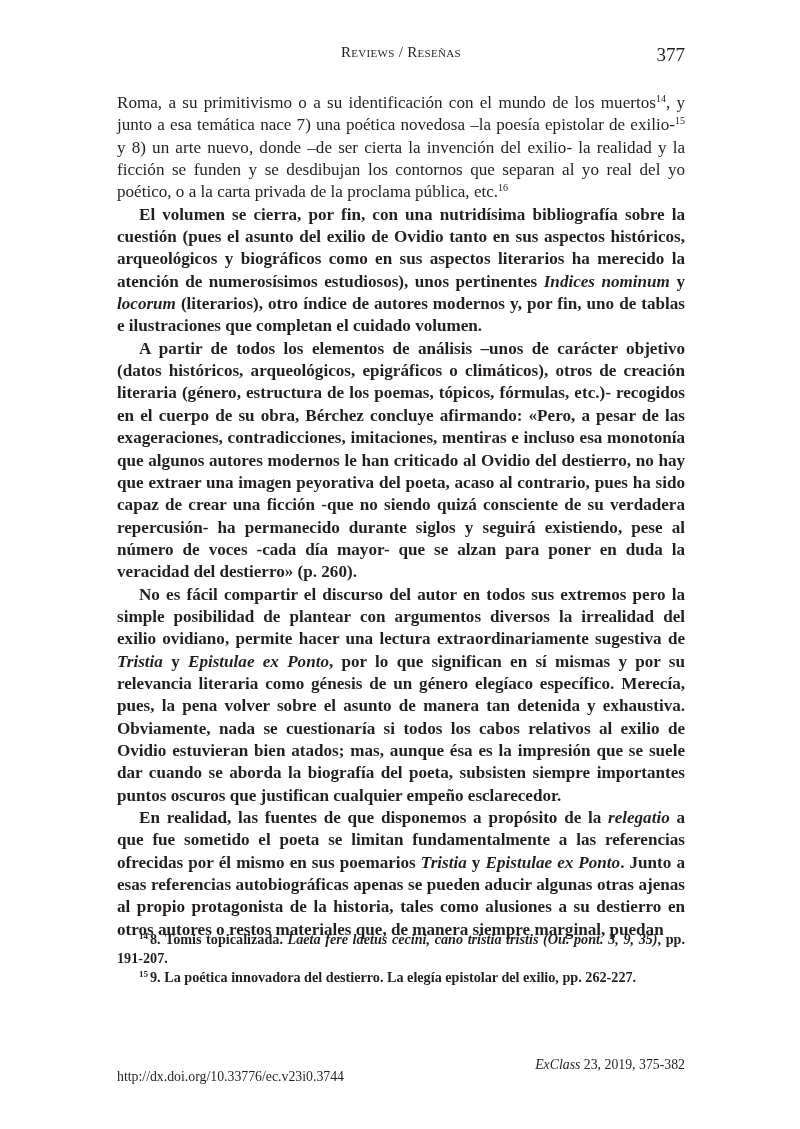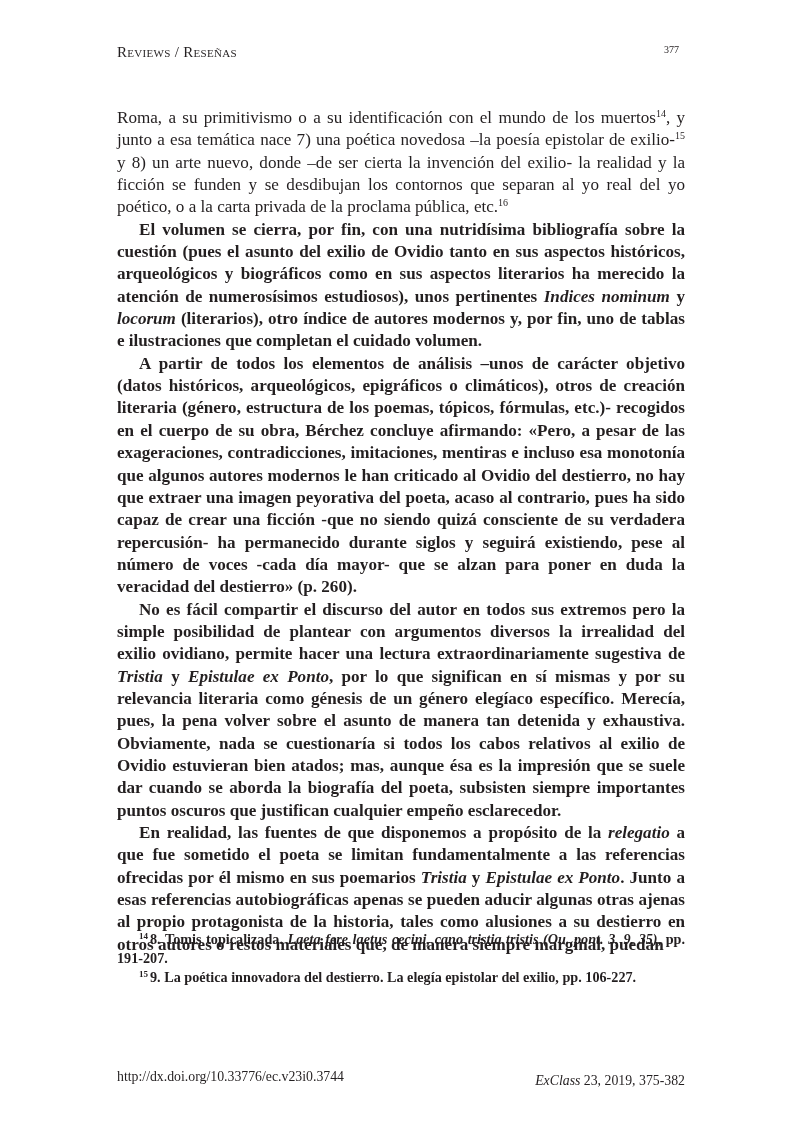--- a/index.html
+++ b/index.html
@@ -1,30 +1,30 @@
 <!DOCTYPE html>
 <html><head>
 <meta charset="utf-8">
 <style>
   html, body { margin: 0; padding: 0; background: #ffffff; }
   body { width: 800px; height: 1129px; position: relative; overflow: hidden; font-family: "Liberation Serif", "DejaVu Serif", serif; color: #231f20; }
   .header { position: absolute; top: 44px; left: 117px; width: 568px; height: 24px; }
-  .running-head { position: absolute; left: 0; right: 0; font-size: 15px; letter-spacing: 0.3px; font-variant: small-caps; }
-  .page-num { position: absolute; right: 6px; top: 0; font-size: 10px; }
-  .body-text { position: absolute; top: 92px; left: 117px; width: 568px; font-size: 17.1px; line-height: 22.35px; text-align: justify; hyphens: none; margin-top: 15px; }
+  .running-head { position: absolute; left: 0; right: 0; text-align: center; font-size: 15px; letter-spacing: 0.3px; font-variant: small-caps; }
+  .page-num { position: absolute; right: 0; top: 0; font-size: 19px; }
+  .body-text { position: absolute; top: 92px; left: 117px; width: 568px; font-size: 17.1px; line-height: 22.35px; text-align: justify; hyphens: none; }
   .body-text p { margin: 0; text-indent: 0; }
   .body-text p.indent { text-indent: 22px; font-weight: bold; }
   sup { font-size: 10px; line-height: 0; vertical-align: 6px; }
   i { font-style: italic; }
   .footnotes { position: absolute; top: 930px; left: 117px; width: 568px; font-size: 14.2px; line-height: 19.2px; text-align: justify; font-weight: bold; }
   .footnotes p { margin: 0; text-indent: 22px; }
   .footnotes sup { font-size: 9px; vertical-align: 5px; margin-right: 2px; }
   .footer { position: absolute; top: 1057px; left: 117px; width: 568px; height: 22px; font-size: 13.8px; }
   .footer .doi { position: absolute; left: 0; top: 12px; }
-  .footer .journal { position: absolute; right: 0; top: 0; margin-top: 16px; }
+  .footer .journal { position: absolute; right: 0; top: 0; }
 </style>
 </head>
 <body>
 
 <header class="header">
   <div class="running-head">Reviews / Reseñas</div>
   <div class="page-num">377</div>
 </header>
 
 <main class="body-text">
@@ -34,19 +34,19 @@
 
   <p class="indent"><span>A partir de todos los elementos de análisis –unos de carácter objetivo (datos históricos, arqueológicos, epigráficos o climáticos), otros de creación literaria (género, estructura de los poemas, tópicos, fórmulas, etc.)- recogidos en el cuerpo de su obra, Bérchez concluye afirmando: «Pero, a pesar de las exageraciones, contradicciones, imitaciones, mentiras e incluso esa monotonía que algunos autores modernos le han criticado al Ovidio del destierro, no hay que extraer una imagen peyorativa del poeta, acaso al contrario, pues ha sido capaz de crear una ficción -que no siendo quizá consciente de su verdadera repercusión- ha permanecido durante siglos y seguirá existiendo, pese al número de voces -cada día mayor- que se alzan para poner en duda la veracidad del destierro» (p. 260).</span></p>
 
   <p class="indent"><span>No es fácil compartir el discurso del autor en todos sus extremos pero la simple posibilidad de plantear con argumentos diversos la irrealidad del exilio ovidiano, permite hacer una lectura extraordinariamente sugestiva de </span><i>Tristia</i><span> y </span><i>Epistulae ex Ponto</i><span>, por lo que significan en sí mismas y por su relevancia literaria como génesis de un género elegíaco específico. Merecía, pues, la pena volver sobre el asunto de manera tan detenida y exhaustiva. Obviamente, nada se cuestionaría si todos los cabos relativos al exilio de Ovidio estuvieran bien atados; mas, aunque ésa es la impresión que se suele dar cuando se aborda la biografía del poeta, subsisten siempre importantes puntos oscuros que justifican cualquier empeño esclarecedor.</span></p>
 
   <p class="indent"><span>En realidad, las fuentes de que disponemos a propósito de la </span><i>relegatio</i><span> a que fue sometido el poeta se limitan fundamentalmente a las referencias ofrecidas por él mismo en sus poemarios </span><i>Tristia</i><span> y </span><i>Epistulae ex Ponto</i><span>. Junto a esas referencias autobiográficas apenas se pueden aducir algunas otras ajenas al propio protagonista de la historia, tales como alusiones a su destierro en otros autores o restos materiales que, de manera siempre marginal, puedan</span></p>
 </main>
 
 <section class="footnotes">
   <p><sup>14</sup><span>8. Tomis topicalizada. </span><i>Laeta fere laetus cecini, cano tristia tristis (Ou. pont. 3, 9, 35)</i><span>, pp. 191-207.</span></p>
-  <p><sup>15</sup><span>9. La poética innovadora del destierro. La elegía epistolar del exilio, pp. 106-227.</span></p>
+  <p><sup>15</sup><span>9. La poética innovadora del destierro. La elegía epistolar del exilio, pp. 262-227.</span></p>
 </section>
 
 <footer class="footer">
   <span class="doi">http://dx.doi.org/10.33776/ec.v23i0.3744</span>
   <span class="journal"><i>ExClass</i><span> 23, 2019, 375-382</span></span>
 </footer>
 
 </body></html>

